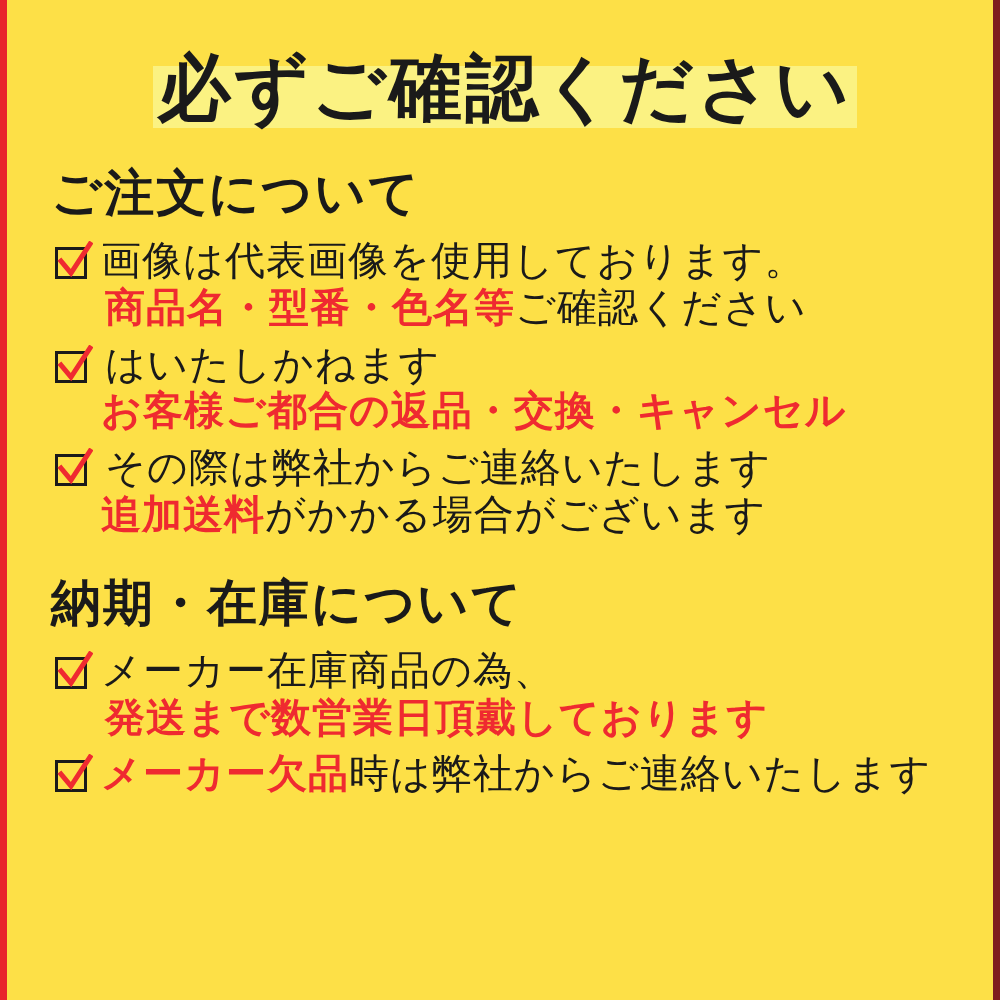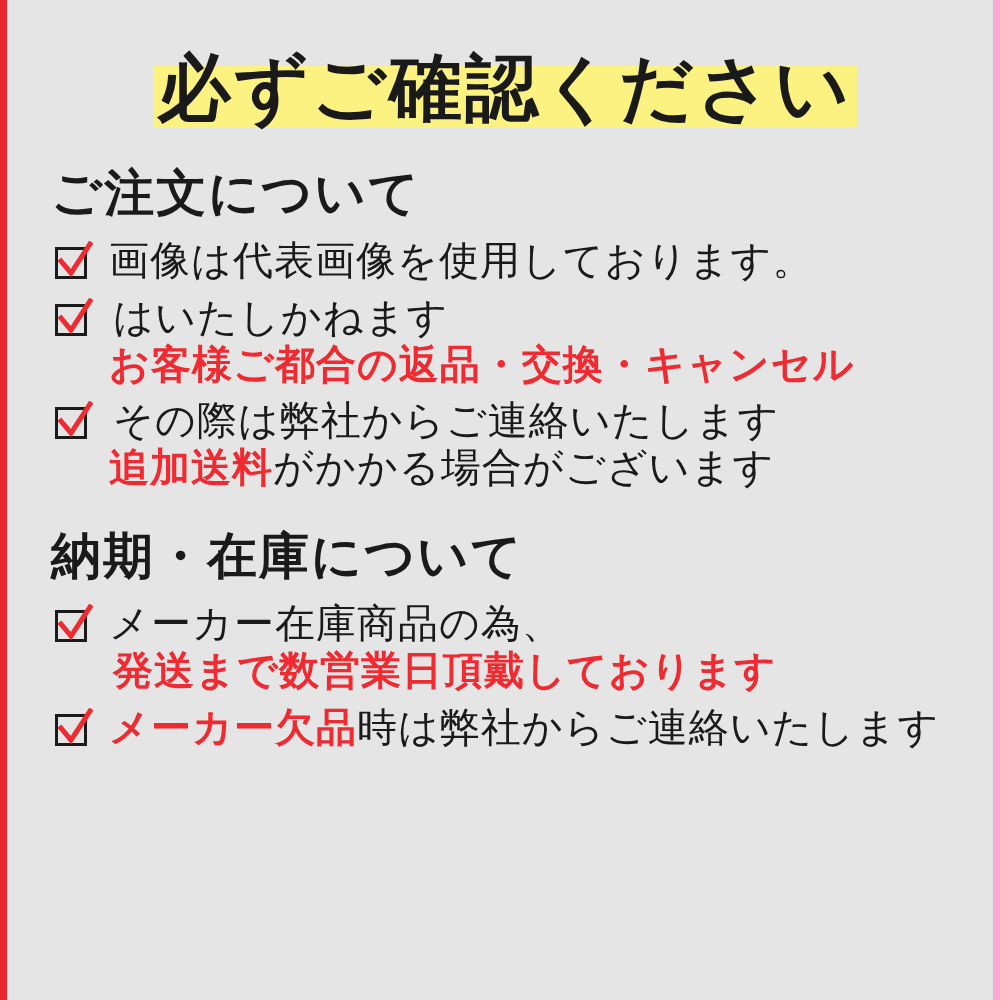--- a/index.html
+++ b/index.html
@@ -12,22 +12,22 @@
     background: #ffffff;
     font-family: "Liberation Serif", "DejaVu Serif", serif;
     overflow: hidden;
     position: relative;
   }
   .page {
     position: absolute;
     inset: 0;
     box-sizing: border-box;
     border-left: 7px solid #e8262b;
-    border-right: 7px solid #f9a8d4;
-    background: #e5e5e5;
+    border-right: 7px solid #7f1d1d;
+    background: #fde047;
   }
   .inner {
     position: absolute;
     left: 0;
     right: 0;
     top: 0;
     bottom: 0;
     padding: 30px 28px 0 38px;
     box-sizing: border-box;
   }
@@ -69,21 +69,20 @@
     margin: 12px 0 6px 6px;
     font-family: "DejaVu Serif", "Liberation Serif", serif;
   }
   .section-head.tight { margin-top: 32px; font-family: Liberation Mono, monospace; }
 
   
   .item {
     display: flex;
     align-items: flex-start;
     margin: 10px 0 10px 8px;
-    gap: 8px;
   }
   .check {
     flex: 0 0 auto;
     width: 40px;
     height: 40px;
     margin-top: 6px;
     margin-right: 8px;
     position: relative;
   }
   .check .box {
@@ -142,20 +141,21 @@
 
     <div class="item">
       <span class="check">
         <span class="box"></span>
         <svg class="tick" viewBox="0 0 36 40">
           <path d="M4 20 L14 32 L33 3" fill="none" stroke="#ef2a30" stroke-width="5" stroke-linecap="square"></path>
         </svg>
       </span>
       <span class="lines">
         <div class="line"><span class="blk">画像は代表画像を使用しております。</span></div>
+        <div class="line indent"><span class="red">商品名・型番・色名等</span><span class="blk">ご確認ください</span></div>
       </span>
     </div>
 
     <div class="item">
       <span class="check">
         <span class="box"></span>
         <svg class="tick" viewBox="0 0 36 40">
           <path d="M4 20 L14 32 L33 3" fill="none" stroke="#ef2a30" stroke-width="5" stroke-linecap="square"></path>
         </svg>
       </span>

